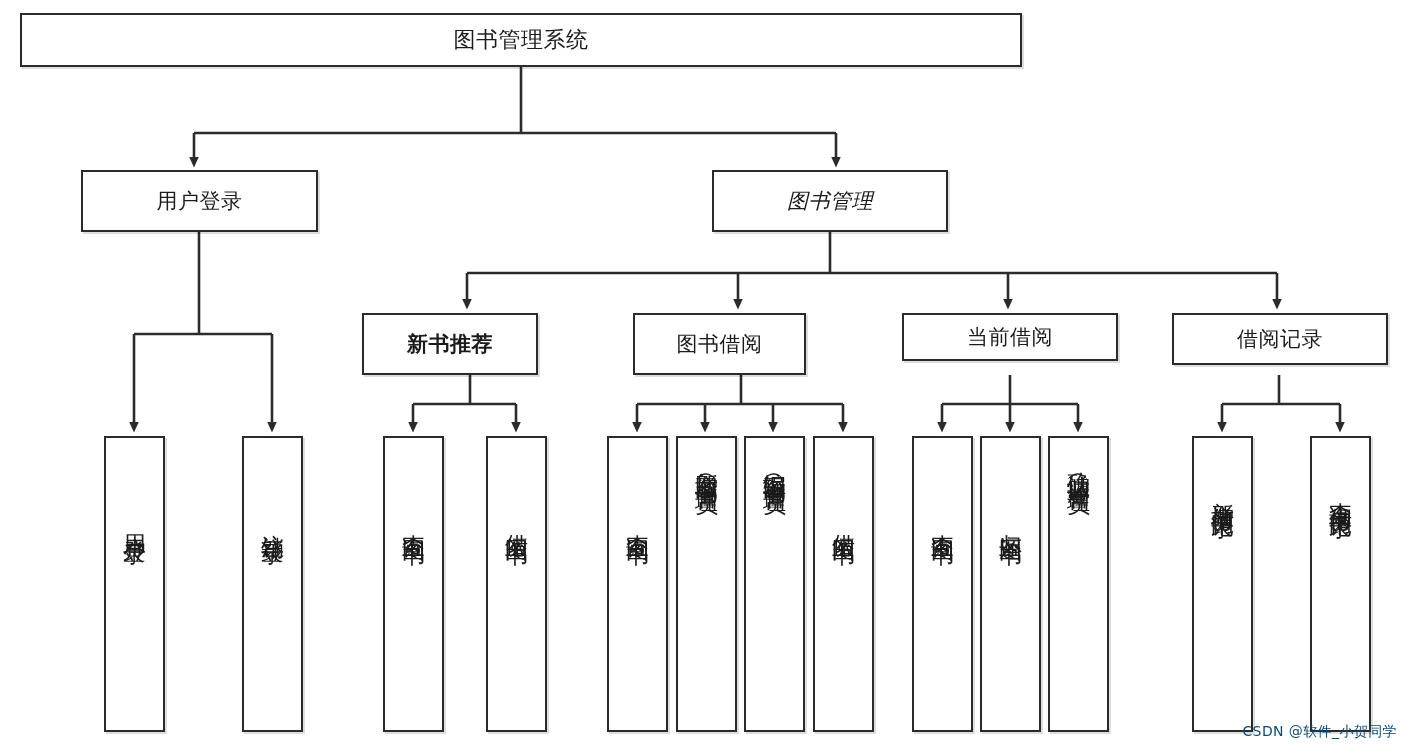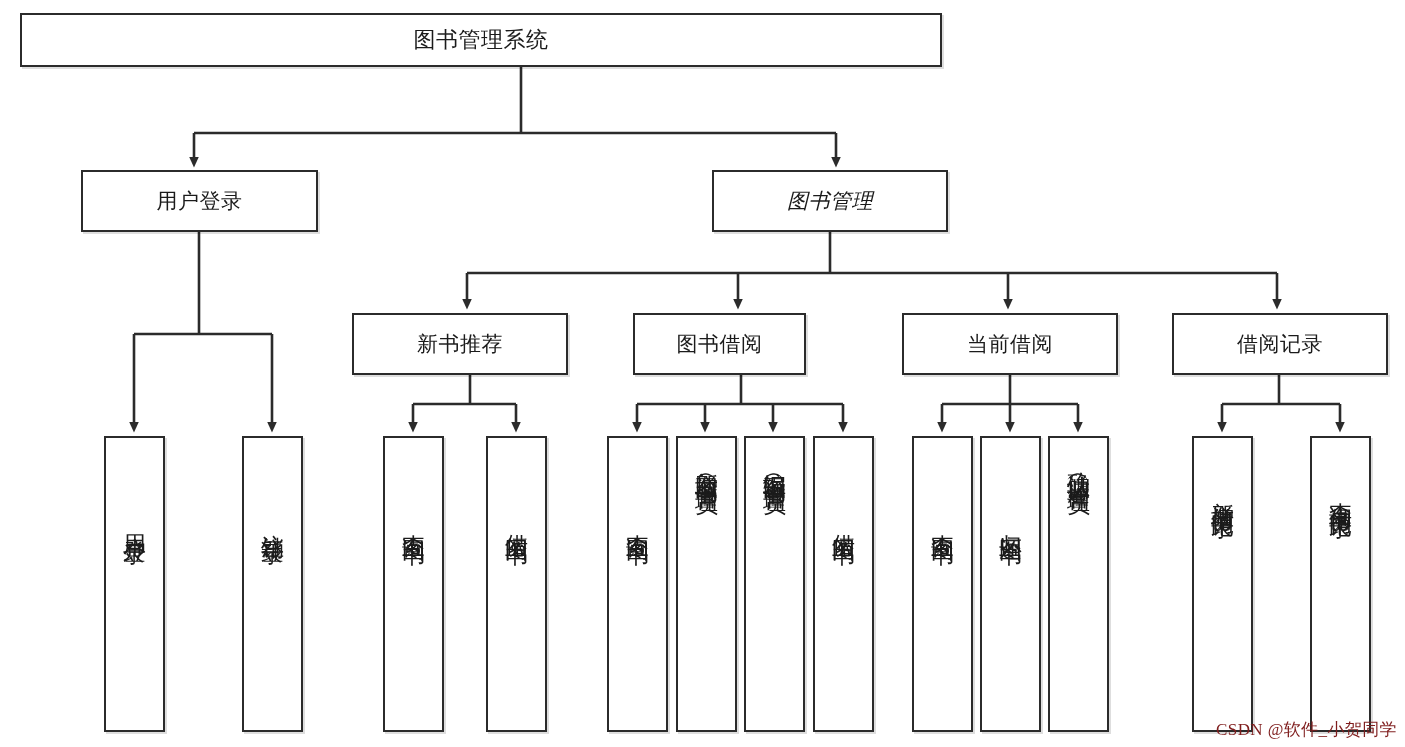--- a/index.html
+++ b/index.html
@@ -71,25 +71,24 @@
   .node.vert.tall .label {
     margin-top: 10px;
   }
   .node.vert.medium .label {
     margin-top: 40px;
   }
   #watermark {
     position: absolute;
     right: 8px;
     bottom: 6px;
-    font-size: 17px;
-    color: #7f1d1d;
+    font-size: 14px;
+    color: #0c4a6e;
     letter-spacing: 0.4px;
     white-space: nowrap;
-    font-family: Liberation Serif, serif;
   }
 </style>
 </head>
 <body>
 
 <div id="canvas">
 
   <svg class="wires" viewBox="0 0 1405 747" xmlns="http://www.w3.org/2000/svg">
     <defs>
       <marker id="arrow" markerWidth="12" markerHeight="12" refX="1.5" refY="5" orient="auto" markerUnits="userSpaceOnUse">
@@ -133,41 +132,41 @@
       <path d="M1010,404 L1010,423" marker-end="url(#arrow)"></path>
       <path d="M1078,404 L1078,423" marker-end="url(#arrow)"></path>
 
       <path d="M1279,375 L1279,404"></path>
       <path d="M1222,404 L1340,404"></path>
       <path d="M1222,404 L1222,423" marker-end="url(#arrow)"></path>
       <path d="M1340,404 L1340,423" marker-end="url(#arrow)"></path>
     </g>
   </svg>
 
-  <div class="node horiz root" style="left:20px; top:13px; width:922px; height:54px;">
+  <div class="node horiz root" style="left:20px; top:13px; width:1002px; height:54px;">
     <span class="label">图书管理系统</span>
   </div>
 
   <div class="node horiz" style="left:81px; top:170px; width:237px; height:62px;">
     <span class="label">用户登录</span>
   </div>
   <div class="node horiz" style="left:712px; top:170px; width:236px; height:62px;font-style:italic;">
     <span class="label">图书管理</span>
   </div>
 
-  <div class="node horiz" style="left:352px; top:313px; width:216px; height:62px;">
+  <div class="node horiz" style="left:362px; top:313px; width:176px; height:62px;font-weight:bold;">
     <span class="label">新书推荐</span>
   </div>
   <div class="node horiz" style="left:633px; top:313px; width:173px; height:62px;">
     <span class="label">图书借阅</span>
   </div>
-  <div class="node horiz" style="left:902px; top:313px; width:216px; height:62px;">
+  <div class="node horiz" style="left:902px; top:313px; width:216px; height:48px;">
     <span class="label">当前借阅</span>
   </div>
-  <div class="node horiz" style="left:1172px; top:313px; width:216px; height:62px;">
+  <div class="node horiz" style="left:1172px; top:313px; width:216px; height:52px;">
     <span class="label">借阅记录</span>
   </div>
 
   <div class="node vert mid" style="left:104px; top:436px; width:61px; height:296px;">
     <span class="label">用户登录</span>
   </div>
   <div class="node vert mid" style="left:242px; top:436px; width:61px; height:296px;">
     <span class="label">注销登录</span>
   </div>
 

